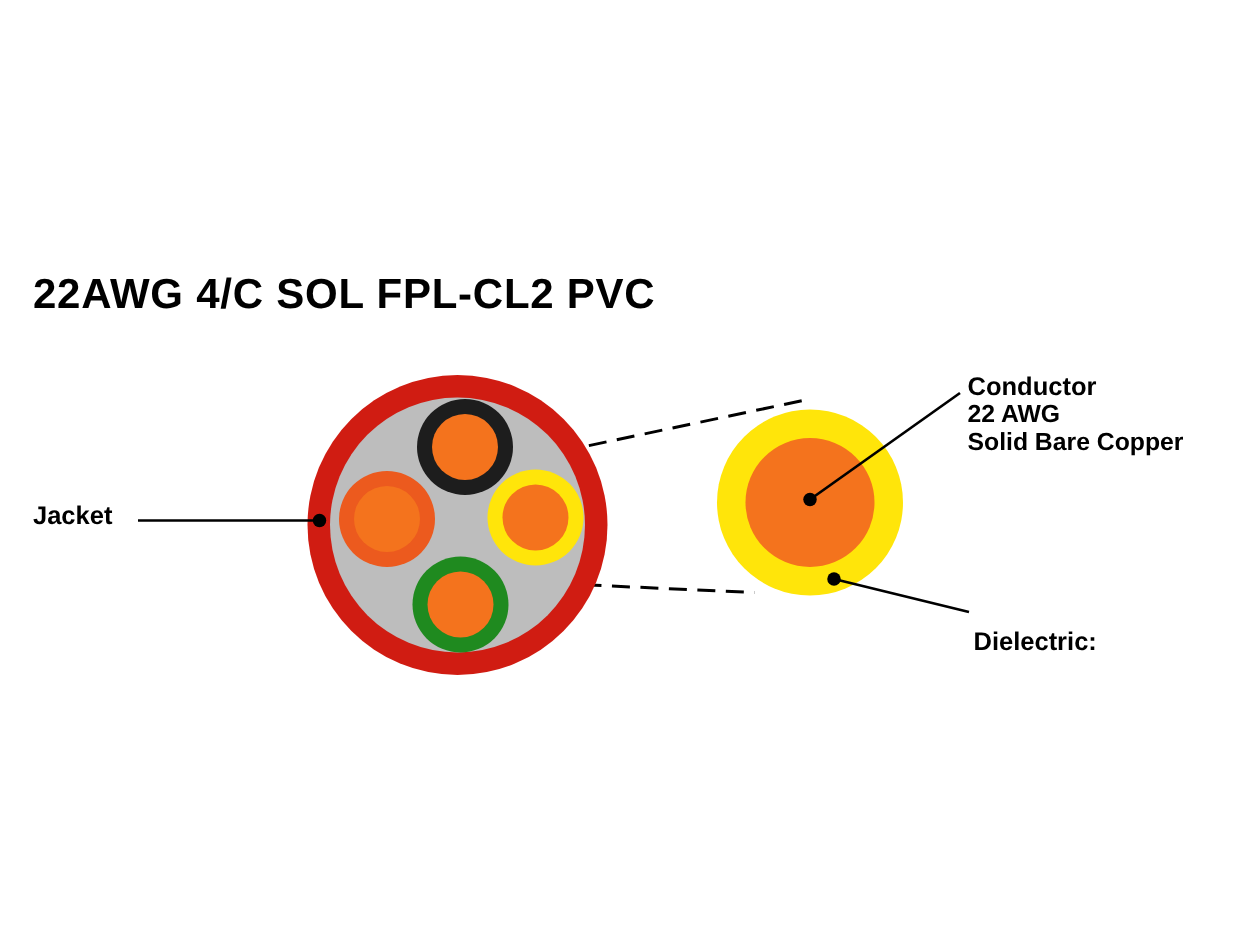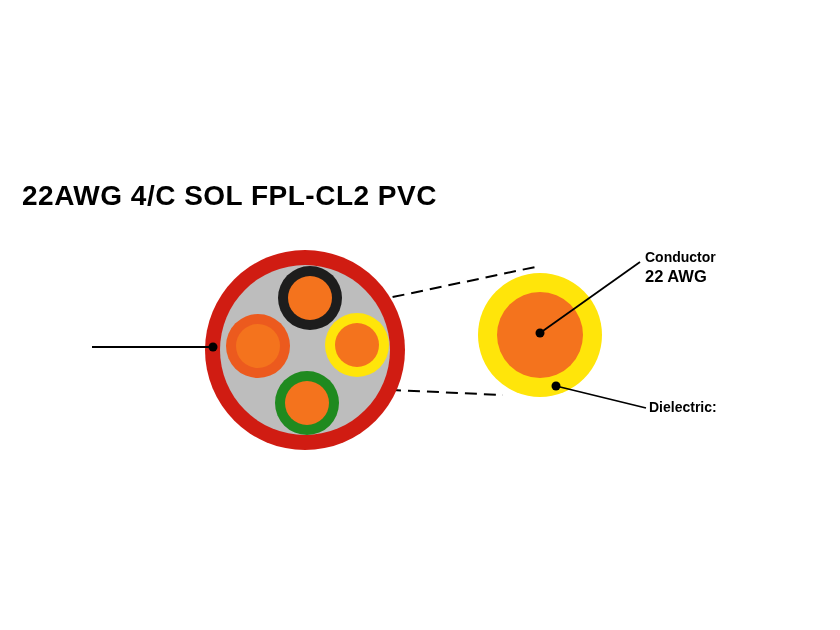--- a/index.html
+++ b/index.html
@@ -23,21 +23,21 @@
     white-space: nowrap;
   }
   svg.diagram {
     position: absolute;
     left: 0;
     top: 0;
   }
   .dash { stroke-width: 2; stroke-dasharray: 12 7; fill: none; }
   .ptr  { stroke-width: 1.8; fill: none; }
   .callout { position: absolute; color: #000000; white-space: nowrap; }
-  .callout .heading { font-size: 14px; font-weight: 700; line-height: 19px; }
+  .callout .heading { font-size: 17px; font-weight: 700; line-height: 19px; }
   .callout .detail  { font-size: 16.5px; font-weight: 700; line-height: 19px; }
 </style>
 </head>
 <body>
 
 <div class="stage">
 
   <div class="title">22AWG 4/C SOL FPL-CL2 PVC</div>
 
   <svg class="diagram" width="840" height="630" viewBox="0 0 840 630">
@@ -75,24 +75,26 @@
 
       <line x1="540" y1="333" x2="640" y2="262" class="ptr" stroke="#000000"></line>
       <circle cx="540" cy="333" r="4.5" fill="#000000"></circle>
 
       <line x1="556" y1="386" x2="646" y2="408" class="ptr" stroke="#000000"></line>
       <circle cx="556" cy="386" r="4.5" fill="#000000"></circle>
     </g>
   </svg>
 
   <div class="callout" style="left:22px; top:334px;">
+    <div class="heading">Jacket</div>
   </div>
 
   <div class="callout" style="left:645px; top:248px;">
     <div class="heading">Conductor</div>
     <div class="detail">22 AWG</div>
+    <div class="detail">Solid Bare Copper</div>
   </div>
 
-  <div class="callout" style="left:649px; top:398px;">
+  <div class="callout" style="left:649px; top:418px;">
     <div class="heading">Dielectric:</div>
   </div>
 
 </div>
 
 </body></html>

